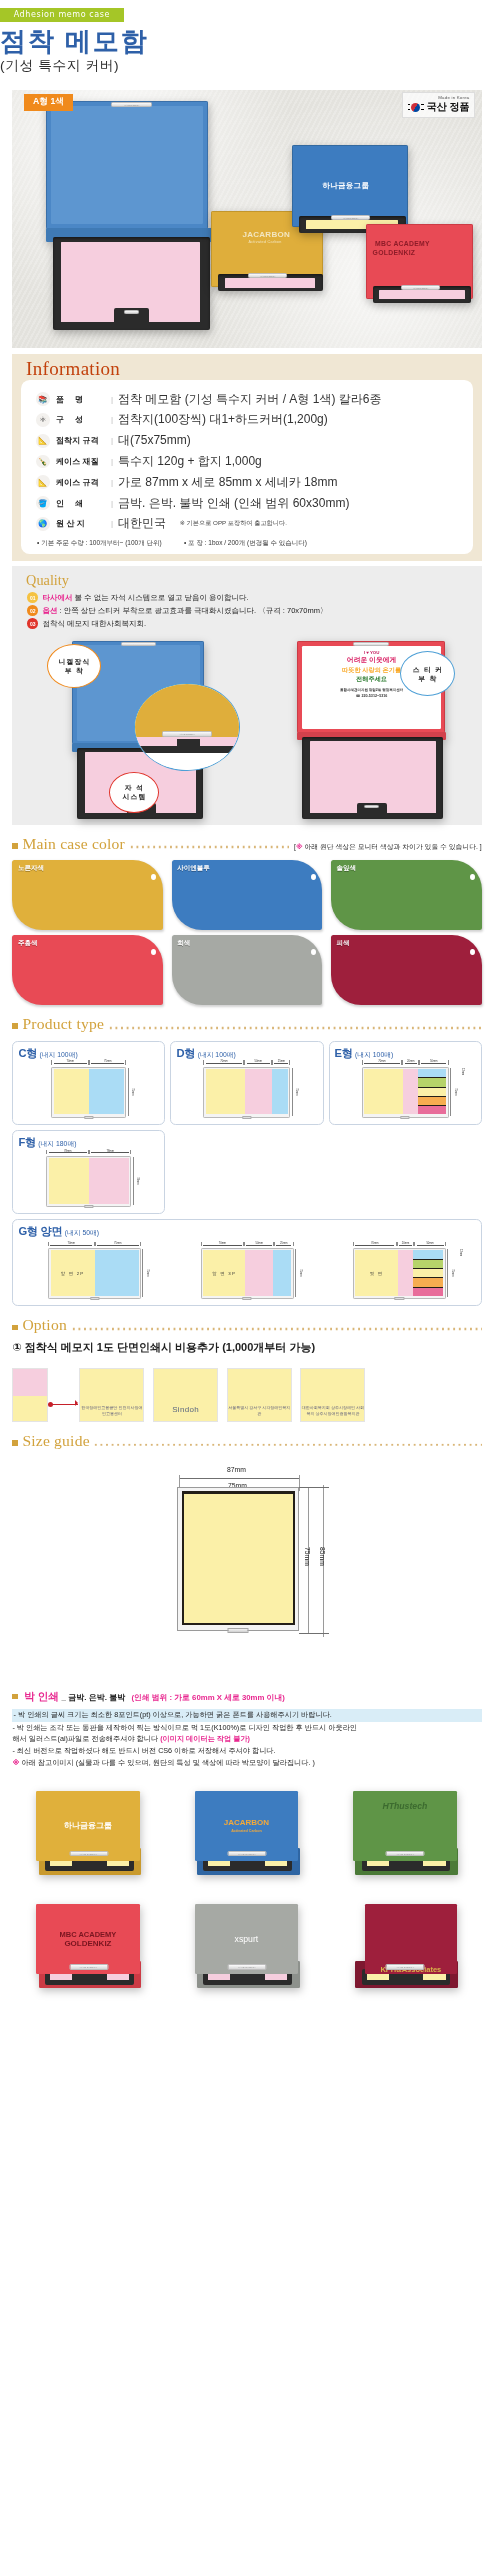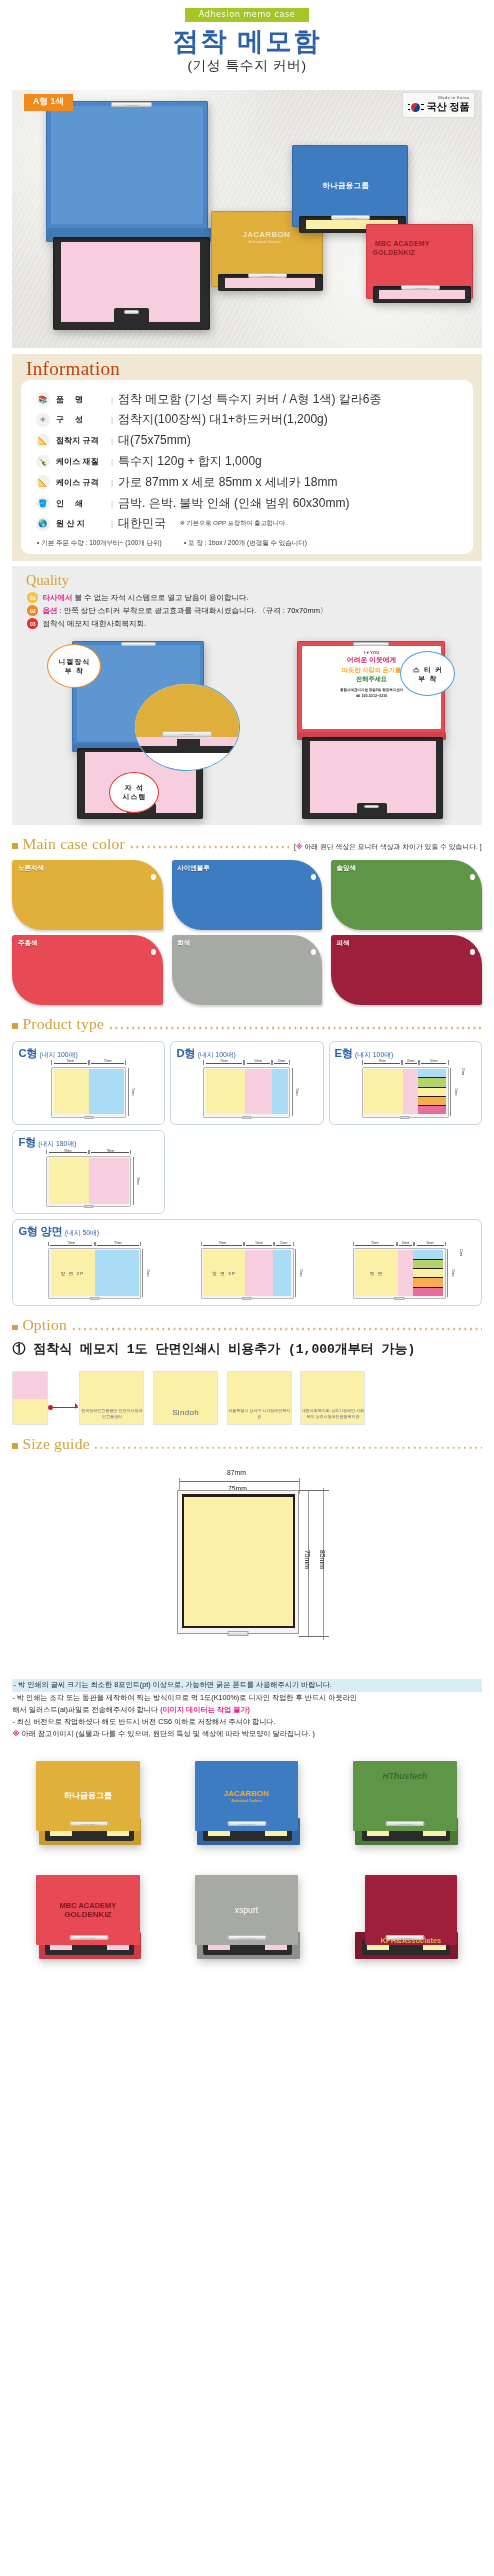--- a/index.html
+++ b/index.html
@@ -7,21 +7,21 @@
   body {
     width: 494px;
     background: #ffffff;
     font-family: "Liberation Sans", "DejaVu Sans", sans-serif;
     color: #222;
     -webkit-font-smoothing: antialiased;
   }
   .page { width: 494px; position: relative; overflow: hidden; }
 
   
-  .header { text-align: center; padding: 7.5px 0 5px; }
+  .header { padding: 7.5px 0 5px; }
   .eyebrow {
     display: inline-block;
     background: #a5c627;
     color: #ffffff;
     font-size: 8px;
     letter-spacing: 0.6px;
     padding: 2.5px 13.7px 3.1px;
     font-family: "DejaVu Sans", sans-serif;
   }
   .main-title {
@@ -253,21 +253,21 @@
     width: 6.8px; border-left: 0.6px solid #8b8b8b;
     font-size: 2.7px; color: #333;
     writing-mode: vertical-rl; text-align: center;
   }
   .face-label {
     position: absolute; left: 0; top: 50%; transform: translateY(-50%);
     font-size: 4.4px; color: #333; letter-spacing: 1.2px; text-align: center;
   }
 
   
-  .opt-line { margin: 6.2px 12.4px 0; font-size: 13px; font-weight: bold; color: #222; font-family: Liberation Mono, monospace; }
+  .opt-line { margin: 6.2px 12.4px 0; font-size: 11px; font-weight: bold; color: #222; }
   .opt-strip { display: flex; align-items: flex-end; gap: 0; margin: 7.5px 12.4px 0; height: 59px; }
   .opt-pad {
     width: 65px; height: 54px; background: #fbf0a8;
     border: 0.6px solid #e4e4e4; position: relative; margin-right: 8.7px;
     display: flex; align-items: flex-end; justify-content: center;
     padding-bottom: 5px;
   }
   .opt-pad .top-pink { position: absolute; left: 0; right: 0; top: 0; height: 27px; background: #f6cede; }
   .opt-first { width: 36px; margin-right: 0; }
   .arrow-link { width: 31px; height: 54px; position: relative; flex: none; }
@@ -814,20 +814,27 @@
     </div>
 
     <div class="sg-vline" style="left:148px;top:22.4px;height:146px;"></div>
     <div class="sg-dim" style="left:144px;top:81px;writing-mode:vertical-rl;">75mm</div>
     <div class="sg-vline" style="left:163px;top:18.7px;height:152px;"></div>
     <div class="sg-dim" style="left:159px;top:81px;writing-mode:vertical-rl;">85mm</div>
     <div class="sg-line" style="left:139px;top:21px;width:30px;height:0.6px;"></div>
     <div class="sg-line" style="left:139px;top:167px;width:30px;height:0.6px;"></div>
   </div>
 
+  <div class="foil-head">
+    <span class="sq"></span>
+    <span class="t1">박 인쇄</span>
+    <span class="t2">_</span>
+    <span class="t2">금박. 은박. 불박</span>
+    <span class="t3">(인쇄 범위 : 가로 60mm X 세로 30mm 이내)</span>
+  </div>
 
   <div class="note">
     <span class="bar">- 박 인쇄의 글씨 크기는 최소한 8포인트(pt) 이상으로, 가능하면 굵은 폰트를 사용해주시기 바랍니다.</span>
     <div>- 박 인쇄는 조각 또는 동판을 제작하여 찍는 방식이므로 먹 1도(K100%)로 디자인 작업한 후 반드시 아웃라인</div>
     <div><span>  해서 일러스트(ai)파일로 전송해주셔야 합니다</span><span class="pk"> (이미지 데이터는 작업 불가)</span></div>
     <div>- 최신 버전으로 작업하셨다 해도 반드시 버전 CS6 이하로 저장해서 주셔야 합니다.</div>
     <div><span class="star">※</span><span> 아래 참고이미지 (실물과 다를 수 있으며, 원단의 특성 및 색상에 따라 박모양이 달라집니다. )</span></div>
   </div>
 
   <div class="samples">

